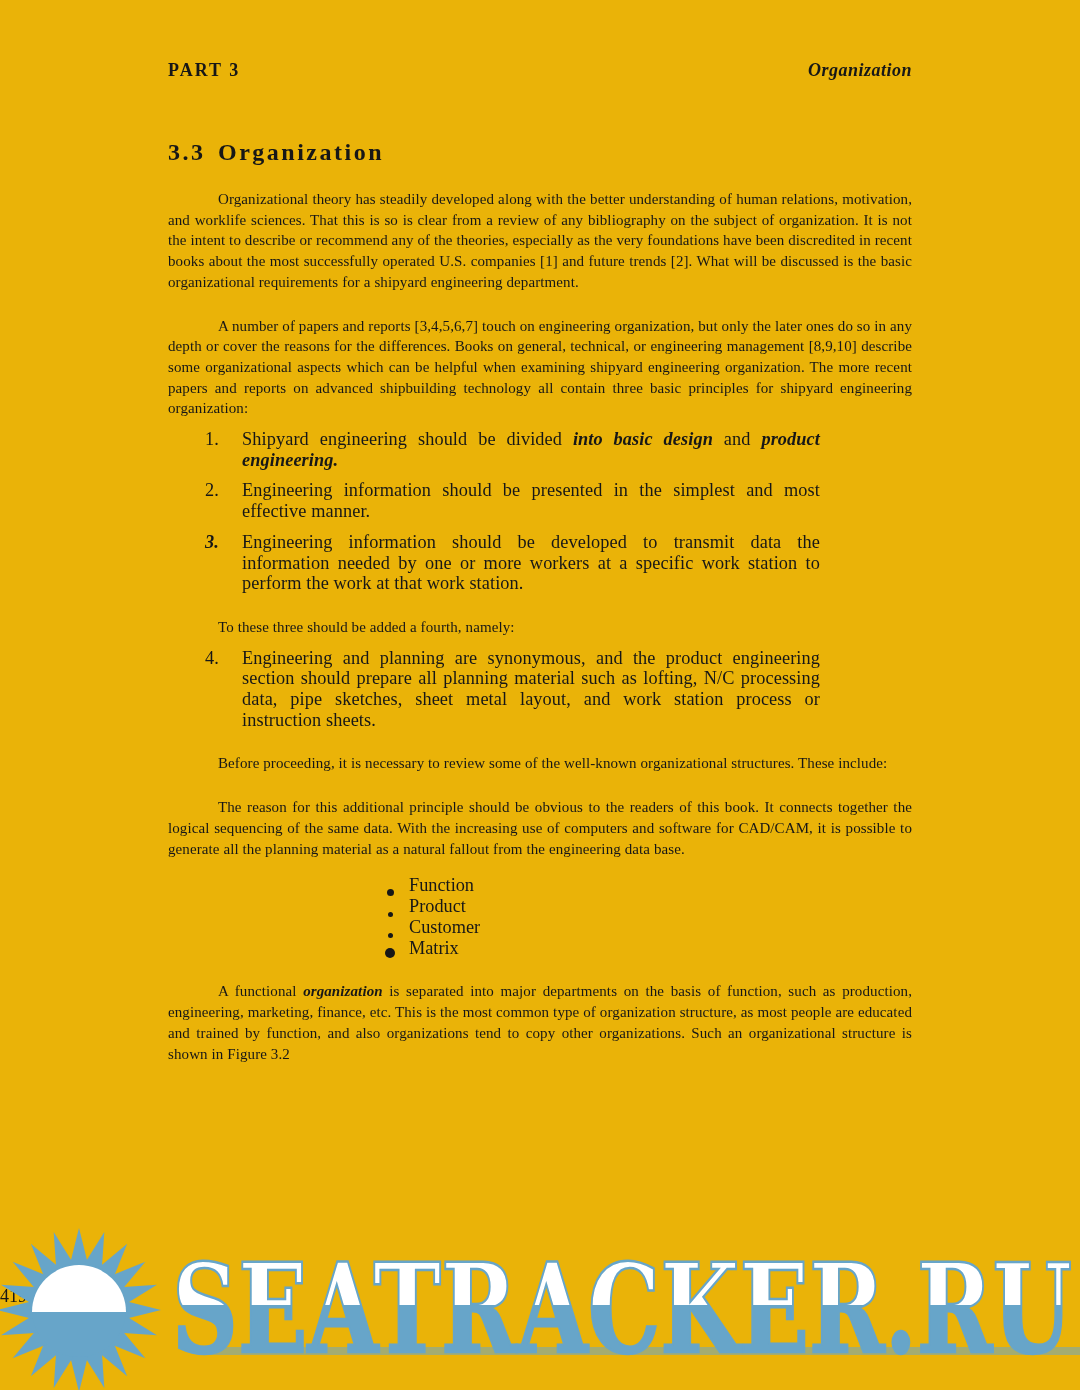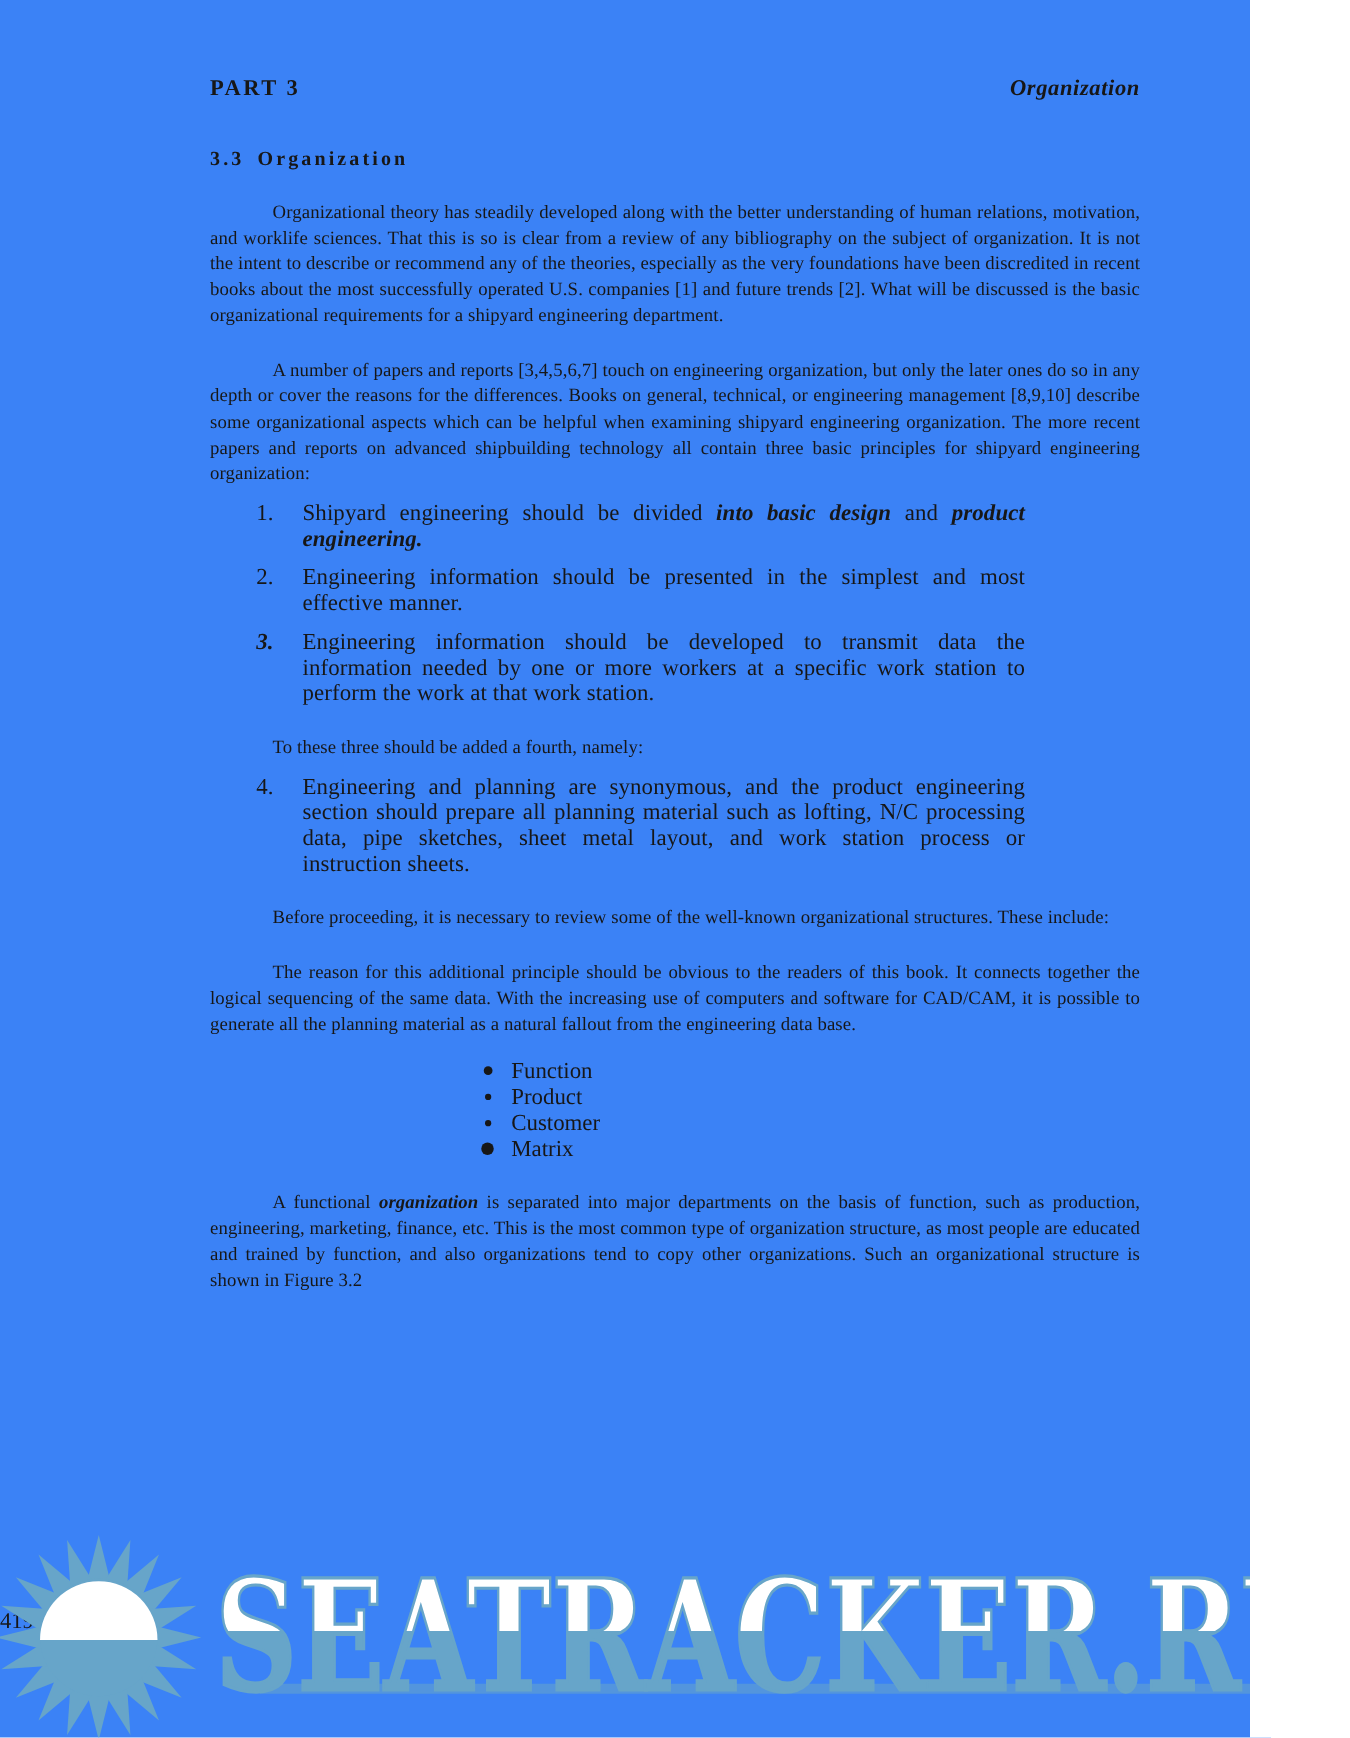--- a/index.html
+++ b/index.html
@@ -1,20 +1,20 @@
 <!DOCTYPE html>
 <html><head>
 <meta charset="utf-8">
 <style>
   html, body { margin: 0; padding: 0; background: #ffffff; }
   .page {
     position: relative;
-    width: 1000px;
+    width: 1080px;
     height: 1390px;
-    background: #3b82f6;
+    background: #eab308;
     overflow: hidden;
     font-family: "Liberation Serif", serif;
     color: #171717;
   }
   .content {
     position: absolute;
     left: 168px;
     top: 0;
     width: 744px;
   }
@@ -29,22 +29,22 @@
     font-weight: bold;
     letter-spacing: 2px;
   }
   .ph-right {
     font-size: 18px;
     font-style: italic;
     font-weight: 600;
     letter-spacing: 0.5px;
   }
   .title {
-    margin: 38px 0 0 0;
-    font-size: 16px;
+    margin: 58px 0 0 0;
+    font-size: 24px;
     font-weight: bold;
     letter-spacing: 2.5px;
     word-spacing: 4px;
   }
   .para {
     font-size: 15px;
     line-height: 20.7px;
     text-align: justify;
     text-indent: 50px;
     letter-spacing: 0.1px;
@@ -57,21 +57,21 @@
   .itext {
     width: 578px;
     font-size: 18.3px;
     line-height: 20.7px;
     text-align: justify;
     letter-spacing: 0.1px;
   }
   .bi { font-weight: bold; font-style: italic; }
   .bullets { margin-top: 16px; margin-left: 217px; }
   .bullets + .para { margin-top: 23px; }
-  .brow { display: flex; align-items: center; font-size: 18.3px; line-height: 20.8px; }
+  .brow { display: flex; align-items: flex-end; font-size: 18.3px; line-height: 20.8px; }
   .dot { border-radius: 50%; background: #171717; flex: none; margin-right: 14px; }
   .dot-s { width: 5px;  height: 5px;  margin-left: 3px; margin-right: 16px; }
   .dot-m { width: 7px;  height: 7px;  margin-left: 2px; margin-right: 15px; }
   .dot-l { width: 10px; height: 10px; margin-left: 0;   margin-right: 14px; }
   .pagenum {
     position: absolute;
     left: 0;
     top: 1286px;
     width: 1080px;
     text-align: left;

